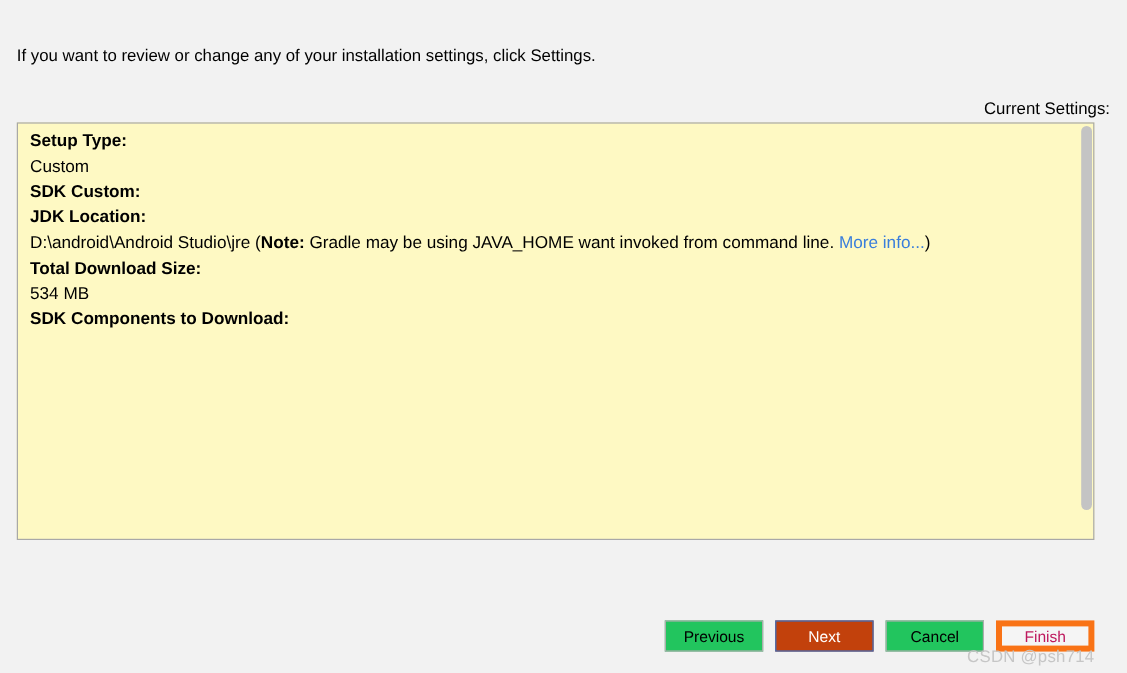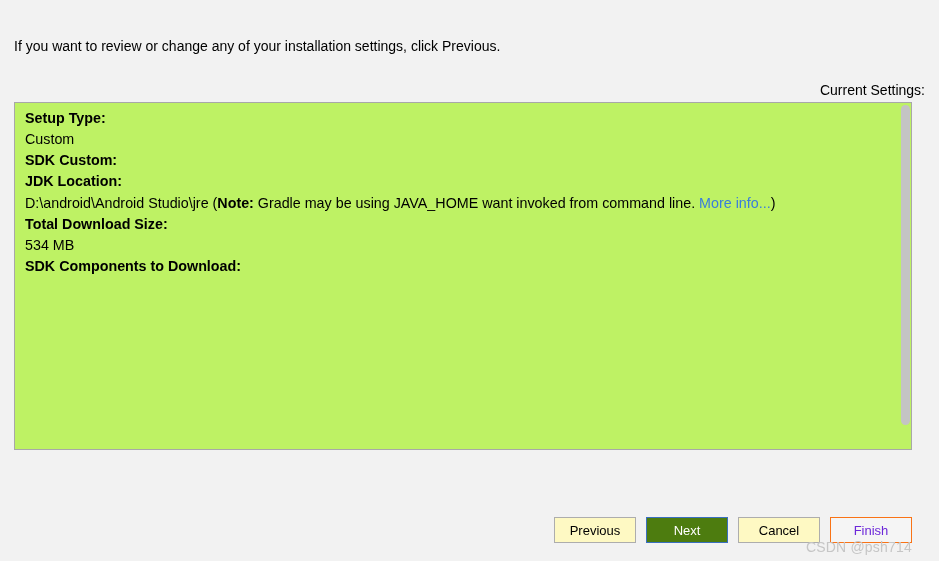--- a/index.html
+++ b/index.html
@@ -25,21 +25,21 @@
     .section-label {
       font-size: 14px;
       color: #000;
       margin-bottom: 4px;
       text-align: right;
     }
     .settings-box {
       width: 898px;
       height: 348px;
       border: 1px solid #a8a8a8;
-      background: #bef264;
+      background: #fef9c3;
       overflow: hidden;
       position: relative;
       padding: 5px 10px;
     }
     .scrollbar {
       position: absolute;
       right: 1px;
       top: 2px;
       width: 9px;
       height: 320px;
@@ -68,56 +68,56 @@
       position: absolute;
       bottom: 18px;
       right: 27px;
       display: flex;
       gap: 10px;
     }
     .btn {
       width: 82px;
       height: 26px;
       border: 1px solid #adadad;
-      background: #fef9c3;
+      background: #22c55e;
       font-size: 13px;
       color: #000;
       display: inline-flex;
       align-items: center;
       justify-content: center;
       font-family: inherit;
       cursor: pointer;
     }
     .btn.primary {
-      background: #4d7c0f;
+      background: #c2410c;
       border: 1px solid #3a6fc0;
       color: #fff;
       font-weight: 400;
     }
     .btn.disabled {
-      color: #6d28d9;
-      border: 1px solid #f97316;
+      color: #be185d;
+      border: 5px solid #f97316;
       background: #f5f5f5;
       cursor: default;
     }
     .watermark {
       position: absolute;
       right: 27px;
       bottom: 6px;
       font-size: 14px;
       color: #c6c6c6;
       letter-spacing: 0.2px;
     }
   </style>
 </head>
 <body>
 
 <div class="container">
 
-  <div class="intro">If you want to review or change any of your installation settings, click Previous.</div>
+  <div class="intro">If you want to review or change any of your installation settings, click Settings.</div>
 
   <div class="section-label">Current Settings:</div>
 
   <div class="settings-box">
     <div class="scrollbar"></div>
     <div class="settings-content">
       <div class="bold">Setup Type:</div>
       <div>Custom</div>
 
       <div class="bold">SDK Custom:</div>

